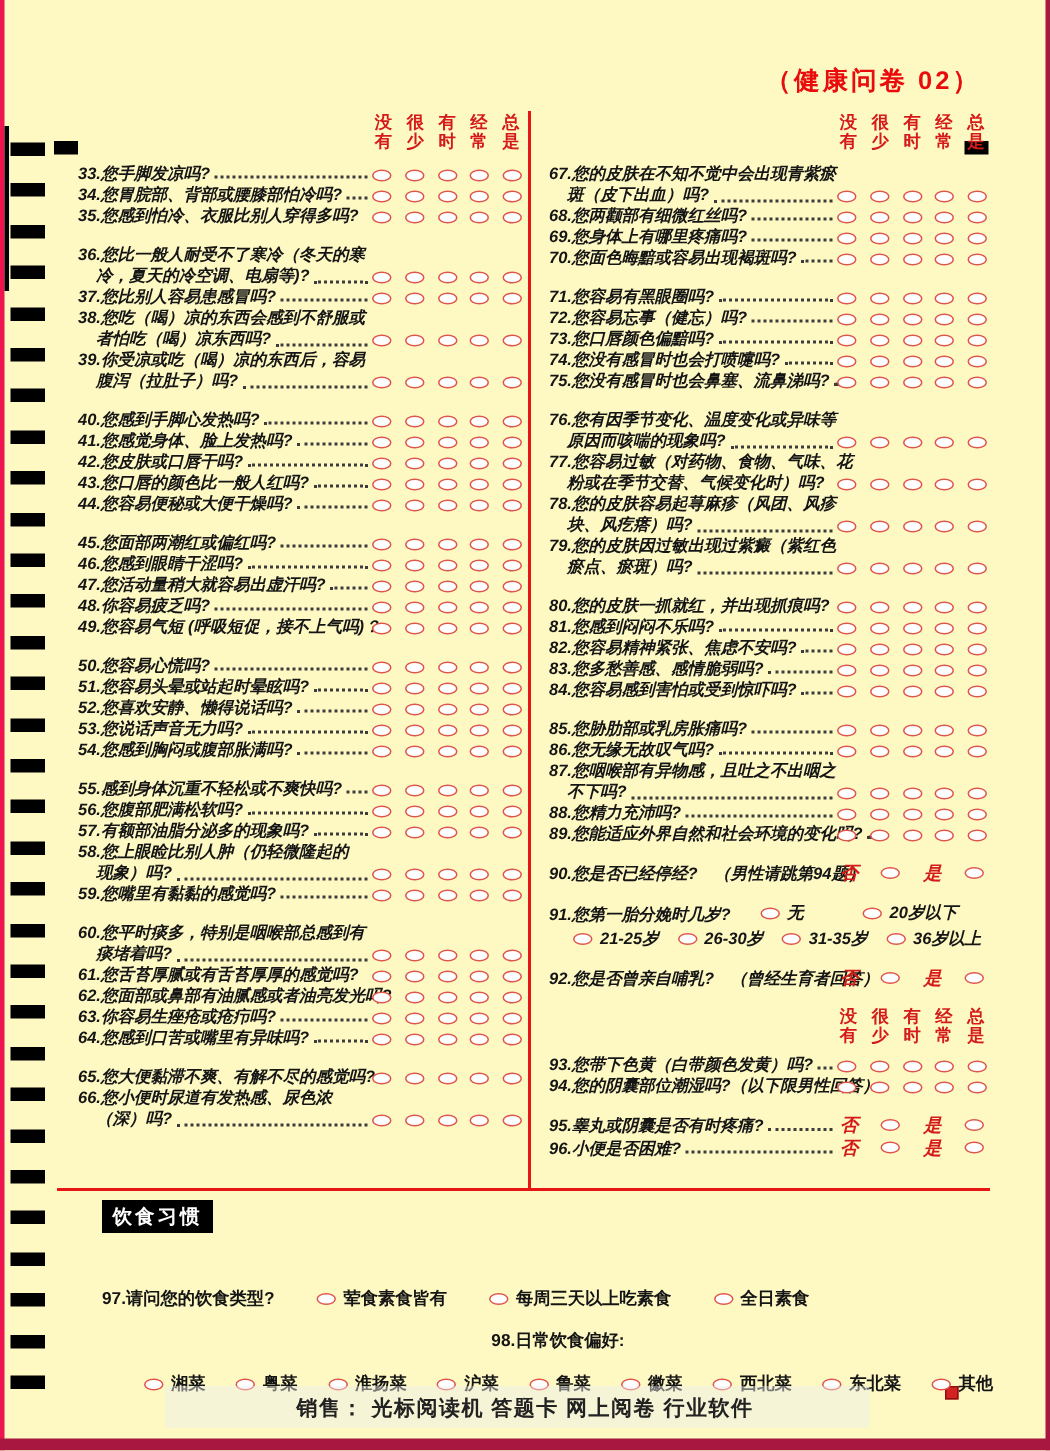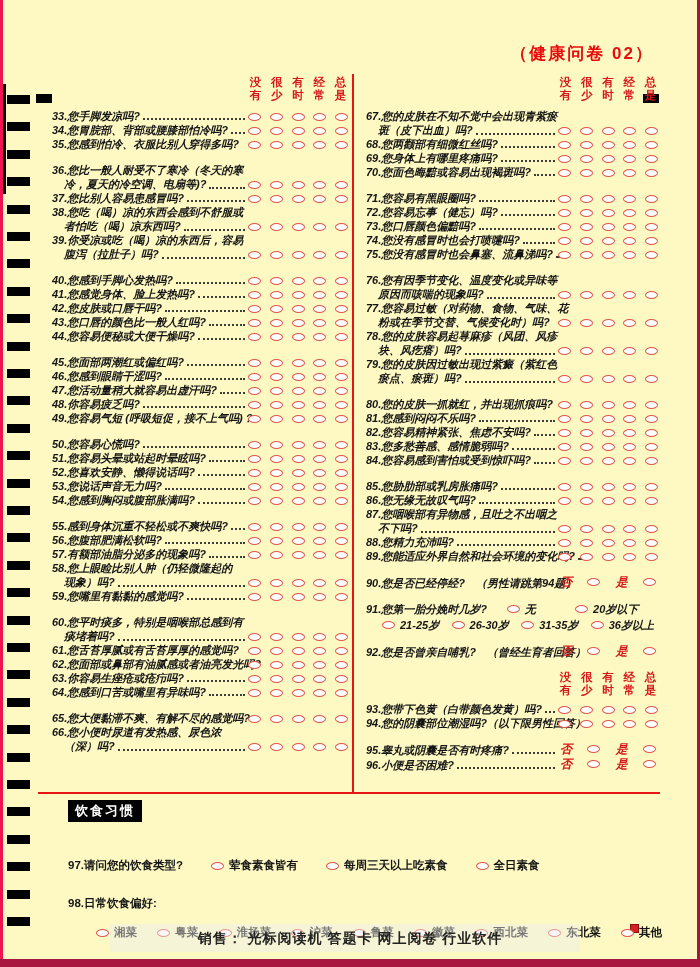--- a/index.html
+++ b/index.html
@@ -59,21 +59,21 @@
   .inline-opts { flex:1; display:flex; justify-content:space-around; align-items:center; }
   .opts-row { display:flex; width:100%; padding:2px 4px 0 16px; justify-content:space-between; }
 
   
   .diet { position:absolute; left:68px; top:800px; width:608px; font-size:11.5px;
           font-weight:bold; color:#151515; }
   .section-title { display:inline-block; background:#000; color:#fff; font-size:13px;
                    font-weight:bold; padding:2px 7px; letter-spacing:2px; }
   .diet-q { display:flex; align-items:flex-start; }
   .diet-q97 { margin-top:36px; gap:28px; }
-  .diet-q98-label { margin-top:23px; }
+  .diet-q98-label { margin-top:13px;text-align:center; }
   .diet-q98-opts { margin-top:14px; padding:0 14px 0 28px; display:flex; justify-content:space-between; }
 
   
   .watermark { position:absolute; left:110px; top:924px; width:470px; height:28px;
                background:#ededed; opacity:.45; border-radius:3px; }
   .footer { position:absolute; left:0; top:930px; width:700px; text-align:center;
             font-size:14px; font-weight:bold; color:#222; letter-spacing:1px; }
 </style>
 </head>
 <body>

